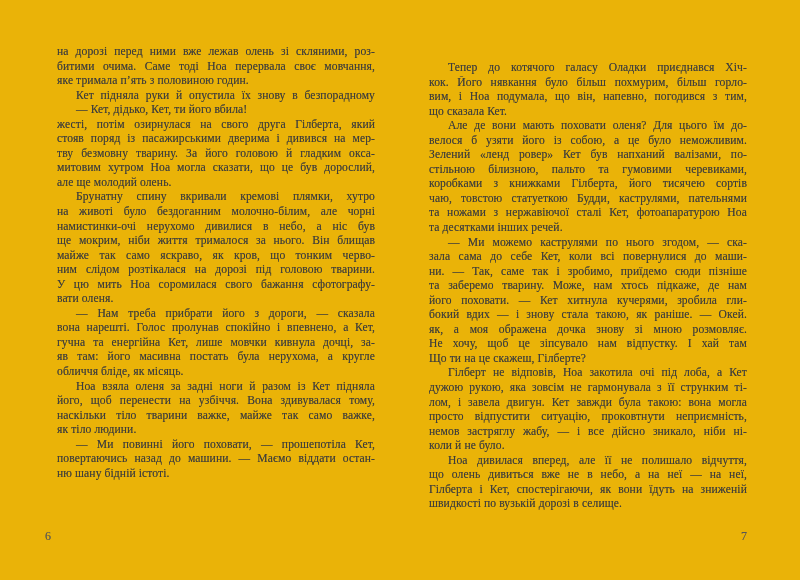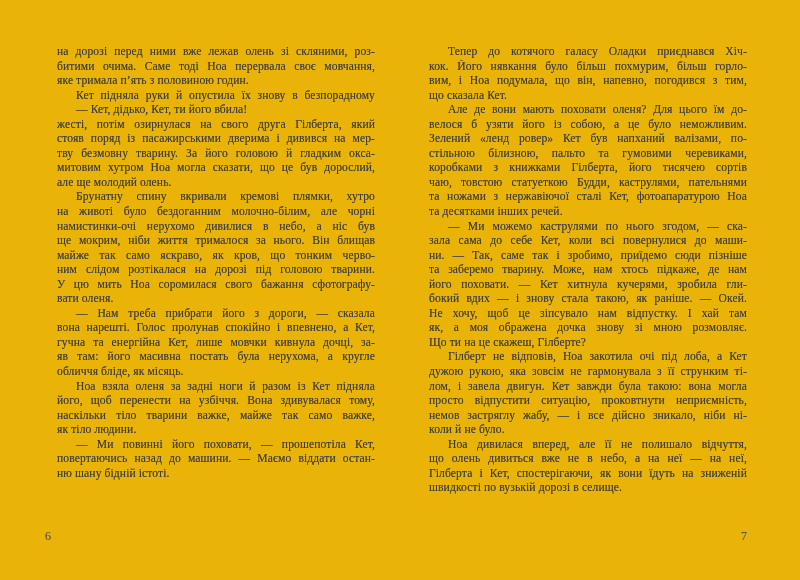--- a/index.html
+++ b/index.html
@@ -19,21 +19,21 @@
   .text-block {
     position: absolute;
     top: 45px;
     width: 318px;
     font-size: 11.6px;
     line-height: 14.55px;
     letter-spacing: 0.1px;
     text-shadow: 0 0 0.6px rgba(61,61,61,0.55);
   }
   .page-left .text-block { left: 57px; }
-  .page-right .text-block { left: 429px; }
+  .page-right .text-block { left: 429px; margin-top: 16px; }
   .line {
     height: 14.55px;
     overflow: hidden;
     text-align: justify;
     text-align-last: justify;
     white-space: normal;
   }
   .line.last { text-align-last: left; }
   .line.indent { text-indent: 19px; }
   .folio {
@@ -100,22 +100,22 @@
         <div class="line">коробками з книжками Гілберта, його тисячею сортів</div>
         <div class="line">чаю, товстою статуеткою Будди, каструлями, пательнями</div>
         <div class="line">та ножами з нержавіючої сталі Кет, фотоапаратурою Ноа</div>
         <div class="line last">та десятками інших речей.</div>
         <div class="line indent">— Ми можемо каструлями по нього згодом, — ска-</div>
         <div class="line">зала сама до себе Кет, коли всі повернулися до маши-</div>
         <div class="line">ни. — Так, саме так і зробимо, приїдемо сюди пізніше</div>
         <div class="line">та заберемо тварину. Може, нам хтось підкаже, де нам</div>
         <div class="line">його поховати. — Кет хитнула кучерями, зробила гли-</div>
         <div class="line">бокий вдих — і знову стала такою, як раніше. — Окей.</div>
+        <div class="line">як, а моя ображена дочка знову зі мною розмовляє.</div>
         <div class="line">Не хочу, щоб це зіпсувало нам відпустку. І хай там</div>
-        <div class="line">як, а моя ображена дочка знову зі мною розмовляє.</div>
         <div class="line last">Що ти на це скажеш, Гілберте?</div>
         <div class="line indent">Гілберт не відповів, Ноа закотила очі під лоба, а Кет</div>
         <div class="line">дужою рукою, яка зовсім не гармонувала з її струнким ті-</div>
         <div class="line">лом, і завела двигун. Кет завжди була такою: вона могла</div>
         <div class="line">просто відпустити ситуацію, проковтнути неприємність,</div>
         <div class="line">немов застряглу жабу, — і все дійсно зникало, ніби ні-</div>
         <div class="line last">коли й не було.</div>
         <div class="line indent">Ноа дивилася вперед, але її не полишало відчуття,</div>
         <div class="line">що олень дивиться вже не в небо, а на неї — на неї,</div>
         <div class="line">Гілберта і Кет, спостерігаючи, як вони їдуть на зниженій</div>

